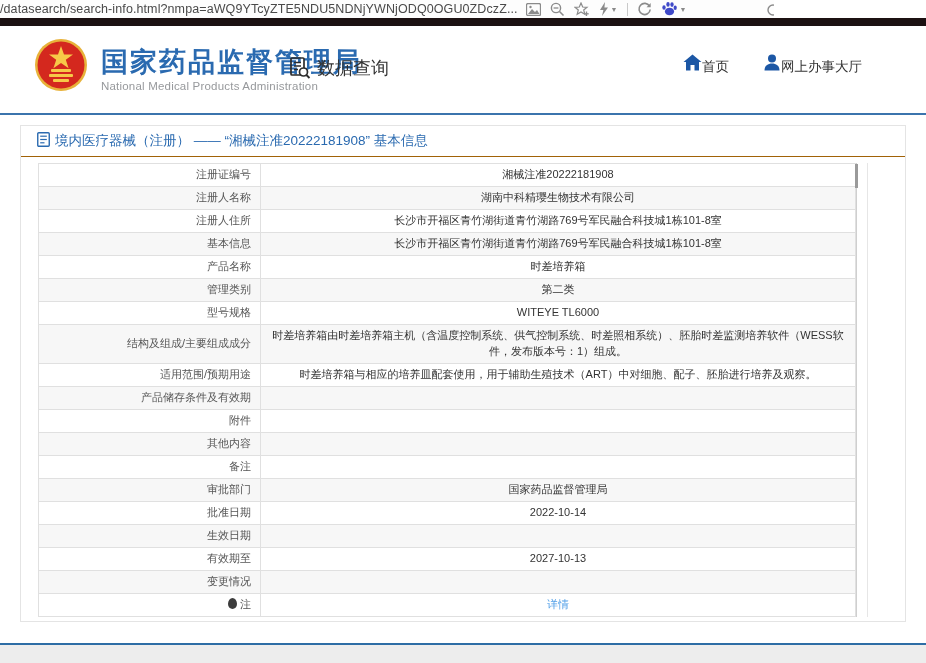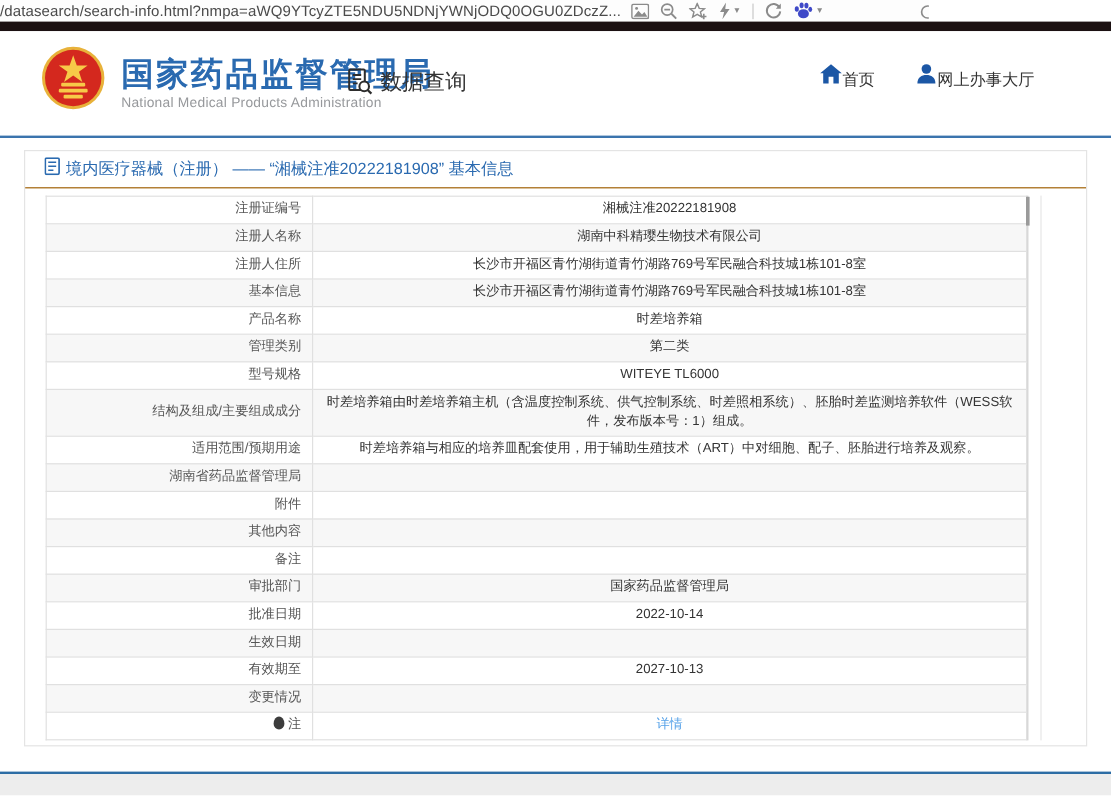--- a/index.html
+++ b/index.html
@@ -272,21 +272,21 @@
             </tr>
             <tr class="alt">
               <td class="lbl">结构及组成/主要组成成分</td>
               <td class="val">时差培养箱由时差培养箱主机（含温度控制系统、供气控制系统、时差照相系统）、胚胎时差监测培养软件（WESS软件，发布版本号：1）组成。</td>
             </tr>
             <tr>
               <td class="lbl">适用范围/预期用途</td>
               <td class="val">时差培养箱与相应的培养皿配套使用，用于辅助生殖技术（ART）中对细胞、配子、胚胎进行培养及观察。</td>
             </tr>
             <tr class="alt">
-              <td class="lbl">湖南省药品监督管理局</td>
+              <td class="lbl">产品储存条件及有效期</td>
               <td class="val"></td>
             </tr>
             <tr>
               <td class="lbl">附件</td>
               <td class="val"></td>
             </tr>
             <tr class="alt">
               <td class="lbl">其他内容</td>
               <td class="val"></td>
             </tr>

